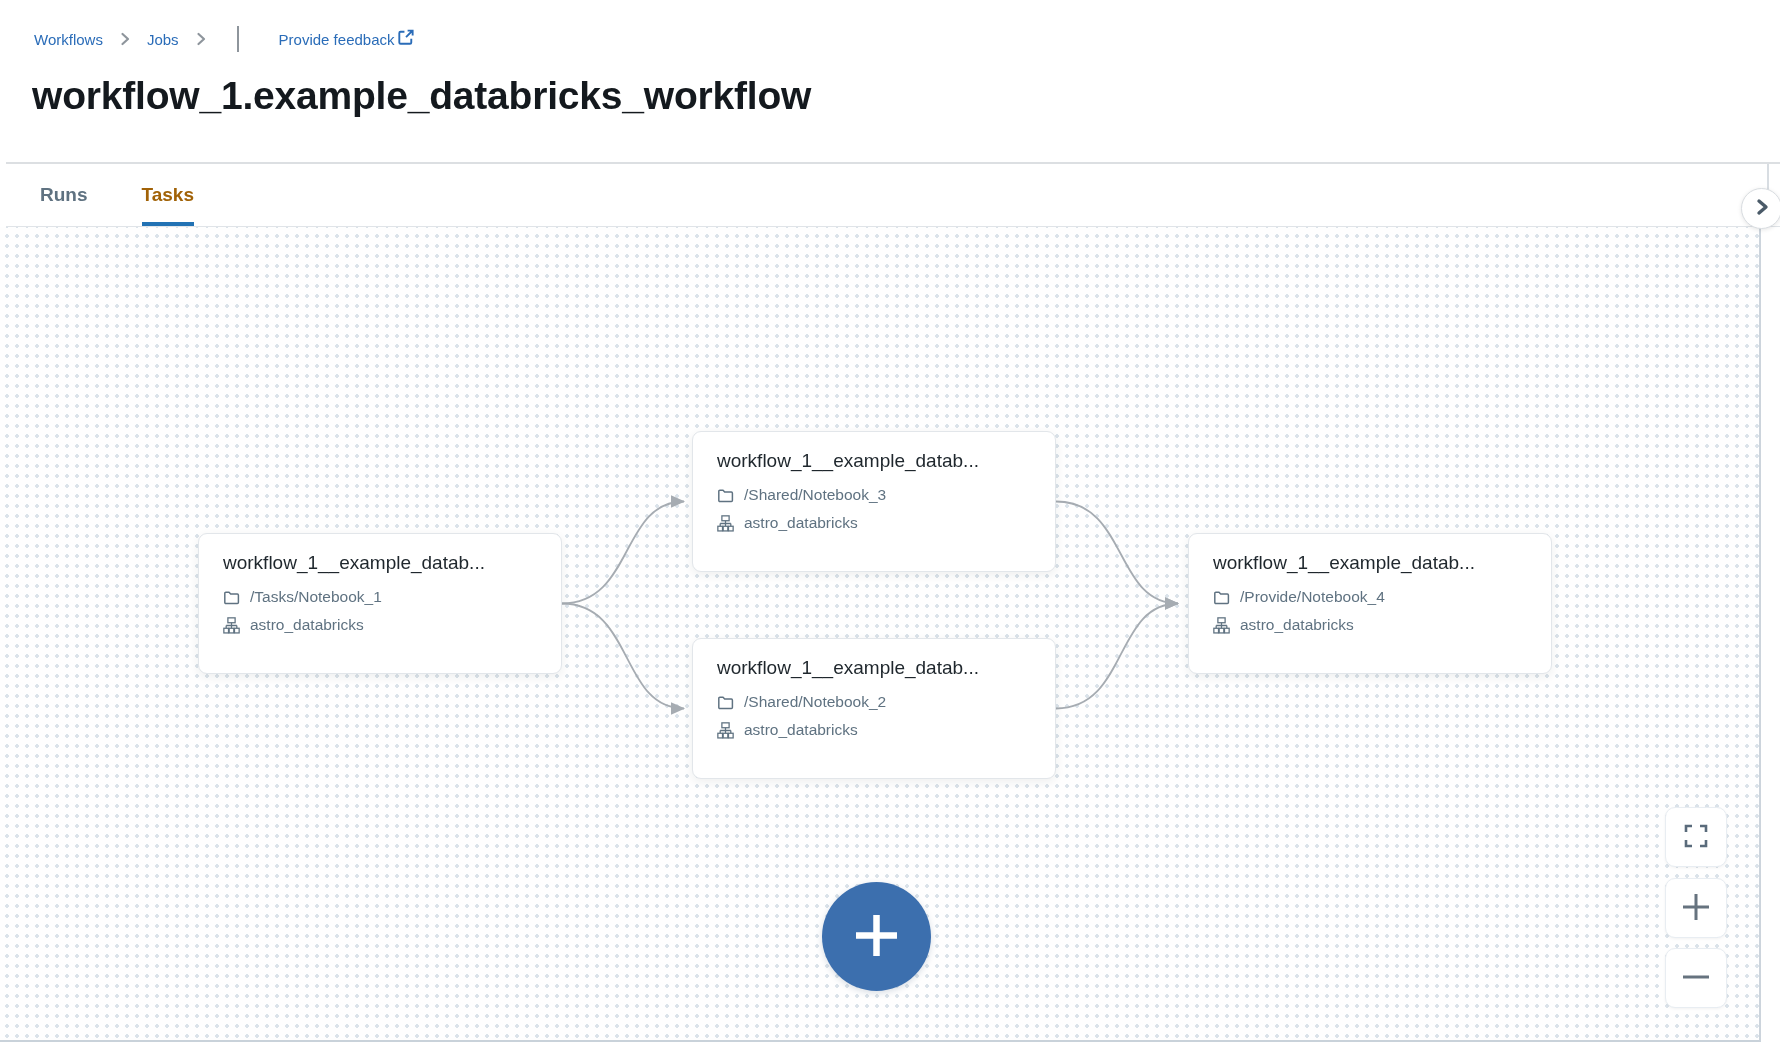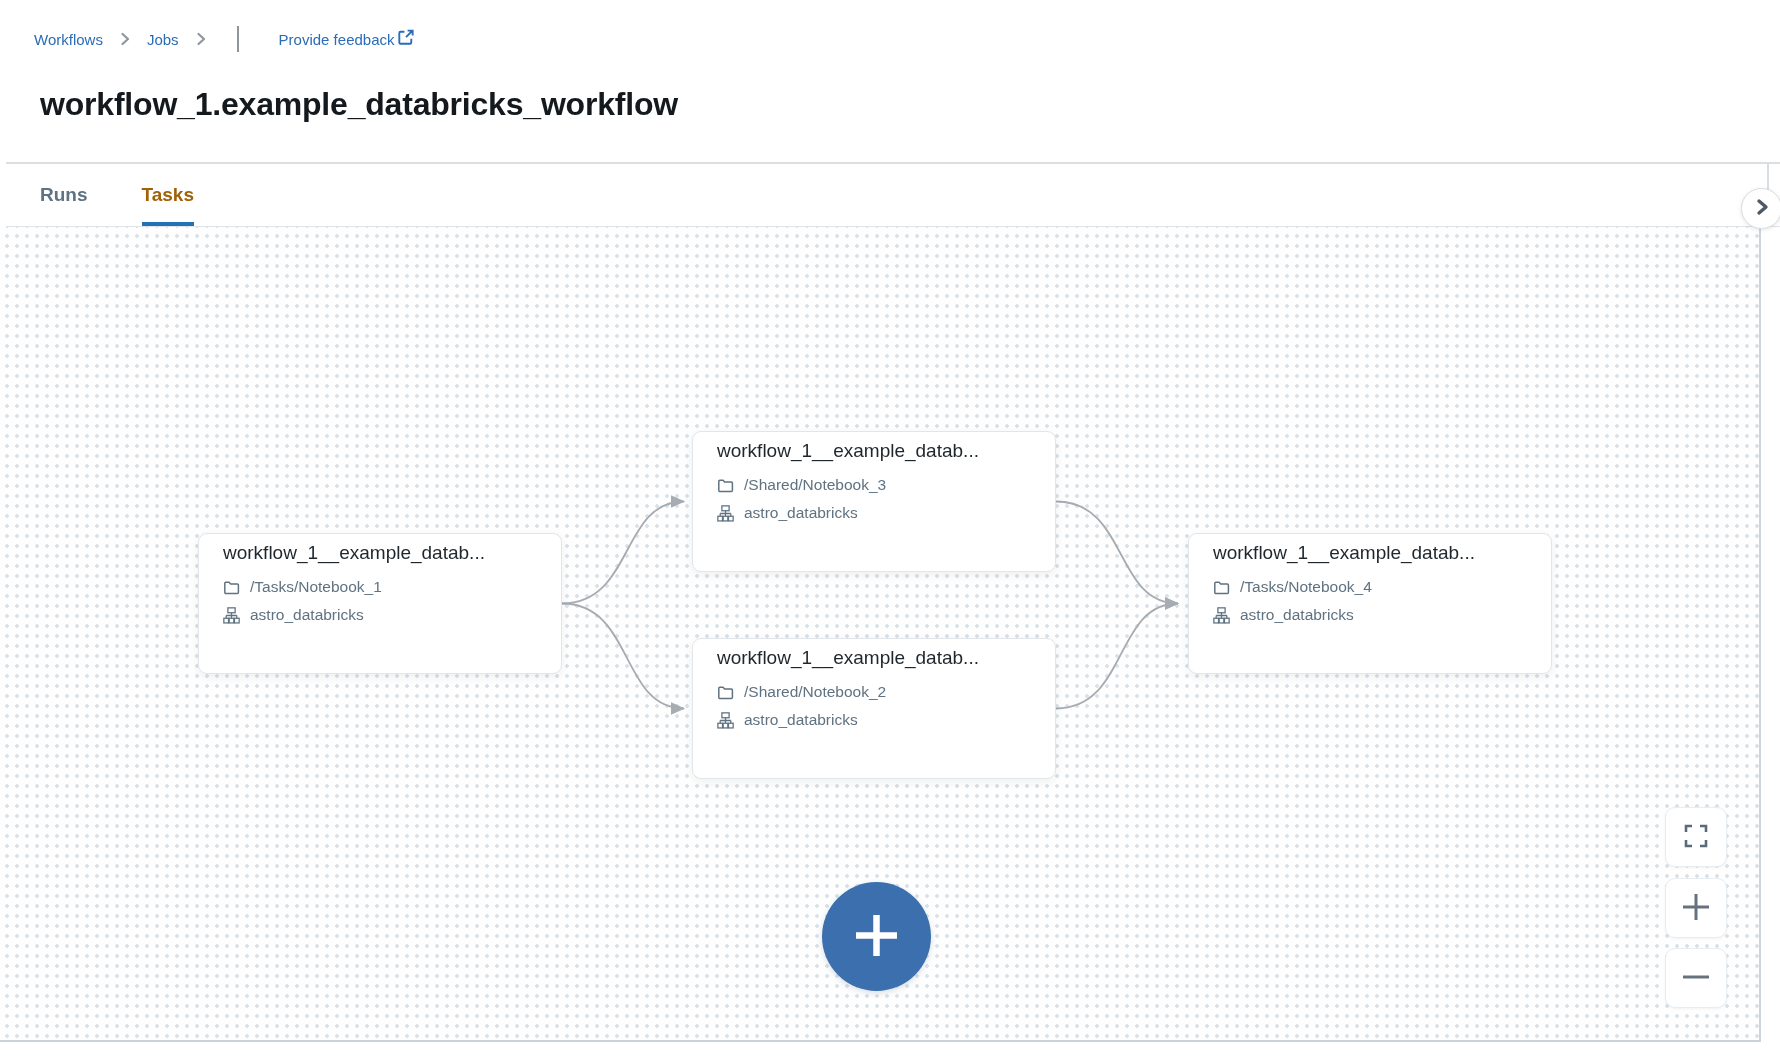--- a/index.html
+++ b/index.html
@@ -7,22 +7,22 @@
     font-family:"Liberation Sans", sans-serif; overflow:hidden; }
   .page { position:relative; width:1780px; height:1064px; background:#fff; }
 
   
   .breadcrumb { position:absolute; top:26px; left:34px; display:flex; align-items:center;
     gap:14px; font-size:15px; color:#2a6cb8; }
   .crumb-link { color:#2a6cb8; text-decoration:none; cursor:pointer; }
   .crumb-sep svg { display:block; }
   .crumb-pipe { width:2px; height:26px; background:#8e959c; margin:0 26px 0 14px; }
   .feedback-link { display:flex; align-items:center; gap:0; color:#2a6cb8; cursor:pointer; }
-  .page-title { position:absolute; top:74px; left:40px; font-size:32px; font-weight:700;
-    color:#14191e; letter-spacing:-0.2px; white-space:nowrap;margin-top:12px; }
+  .page-title { position:absolute; top:74px; left:32px; font-size:39px; font-weight:700;
+    color:#14191e; letter-spacing:-0.2px; white-space:nowrap; }
 
   
   .tabbar { position:absolute; top:162px; left:0; width:1780px; height:65px;
     border-top:2px solid #dcdfe2; border-bottom:1px solid #e0e4e8;
     display:flex; align-items:stretch; padding-left:34px; background:#fff;margin-left:6px; }
   .tab { position:relative; display:flex; align-items:center; font-size:19px; font-weight:700;
     color:#5f7281; cursor:pointer; margin-right:54px; }
   .tab.active { color:#a16207; }
   .tab.active::after { content:""; position:absolute; left:0; right:0; bottom:0;
     height:4px; background:#2272b4; }
@@ -35,21 +35,21 @@
 
   
   .canvas { position:absolute; top:227px; left:0; width:1761px; height:815px;
     border-right:2px solid #ccd4dc; border-bottom:2px solid #c9d2da;
     background-color:#fefefe;
     background-image:radial-gradient(#dbe3ea 1.6px, transparent 1.7px);
     background-size:10px 10px; background-position:2px 4px; }
   .edges { position:absolute; top:0; left:0; pointer-events:none; }
 
   .task-card { position:absolute; width:364px; height:141px; background:#fff;
-    border:1px solid #e2e6ea; border-radius:9px; padding:8px 24px 0 24px;
+    border:1px solid #e2e6ea; border-radius:9px; padding:18px 24px 0 24px;
     box-shadow:0 3px 10px rgba(31,39,45,.07); cursor:pointer; }
   .task-card .tc-title { font-size:19px; font-weight:500; color:#1f272d;
     white-space:nowrap; overflow:hidden; margin-bottom:14px; }
   .tc-row { display:flex; align-items:center; gap:10px; color:#5f7281;
     font-size:15.5px; margin-bottom:10px;text-align:center; }
   .tc-row svg { flex:none; display:block; }
   .card-1 { left:198px; top:306px; }
   .card-2 { left:692px; top:204px; }
   .card-3 { left:692px; top:411px; }
   .card-4 { left:1188px; top:306px; }
@@ -208,21 +208,21 @@
     </div>
 
     <div class="task-card card-4">
       <div class="tc-title">workflow_1__example_datab...</div>
       <div class="tc-row">
         <span>
             <svg width="17" height="17" viewBox="0 0 16 16">
               <path d="M1.7,12.6 V4.1 c0-.6.4-1 1-1 h3 l1.5,1.7 h6.3 c.55,0 1,.45 1,1 v6.8 c0,.55-.45,1-1,1 h-10.8 c-.55,0-1-.45-1-1 z" fill="none" stroke="#5f7281" stroke-width="1.4" stroke-linejoin="round"></path>
             </svg>
           </span>
-        <span>/Tasks/Notebook_4</span>
+        <span>/Provide/Notebook_4</span>
       </div>
       <div class="tc-row">
         <span>
             <svg width="17" height="17" viewBox="0 0 16 16">
               <g fill="none" stroke="#5f7281" stroke-width="1.2">
                 <rect x="4.6" y="0.8" width="6.8" height="4.6"></rect>
                 <path d="M8,5.4 V8 M3,8 H13 M3,8 v2.4 M8,8 v2.4 M13,8 v2.4"></path>
                 <rect x="0.8" y="10.6" width="4.4" height="4.4"></rect>
                 <rect x="5.8" y="10.6" width="4.4" height="4.4"></rect>
                 <rect x="10.8" y="10.6" width="4.4" height="4.4"></rect>

